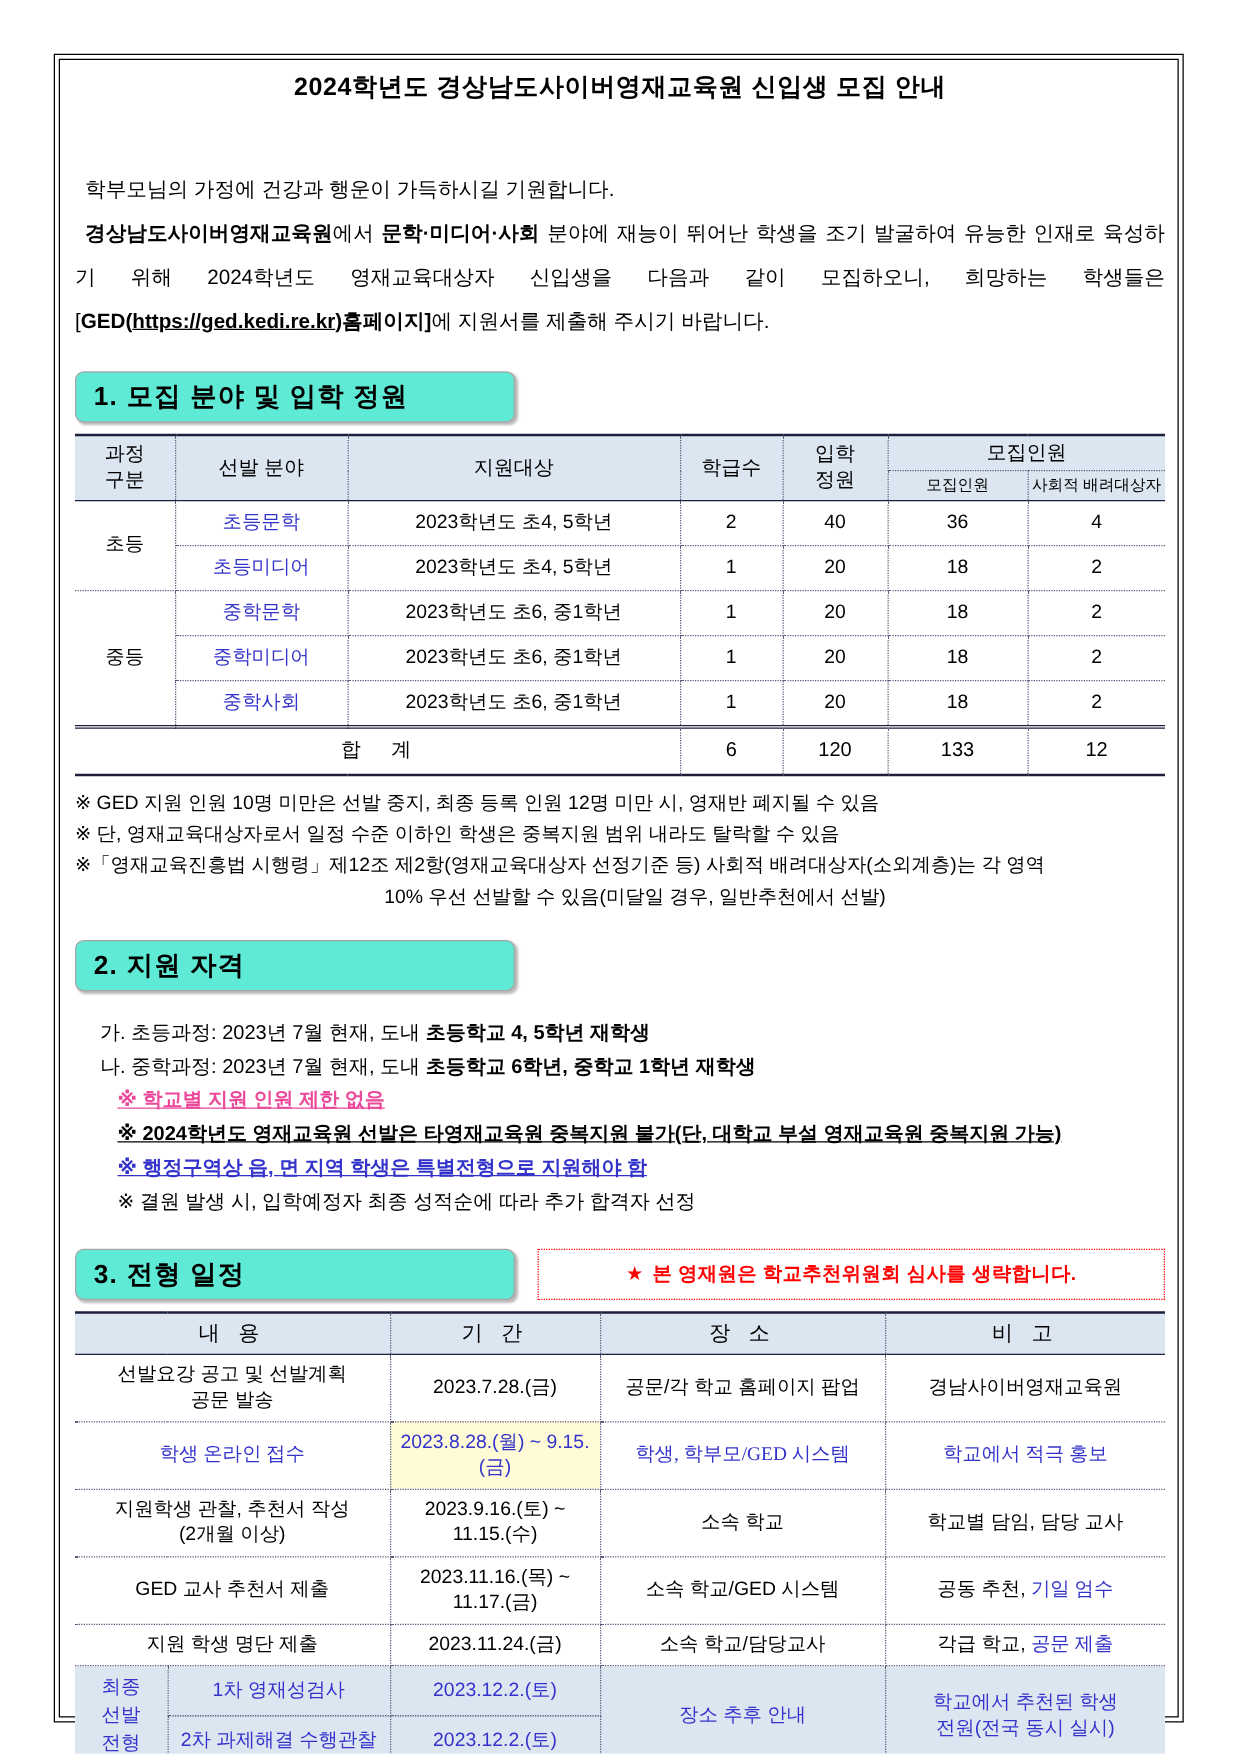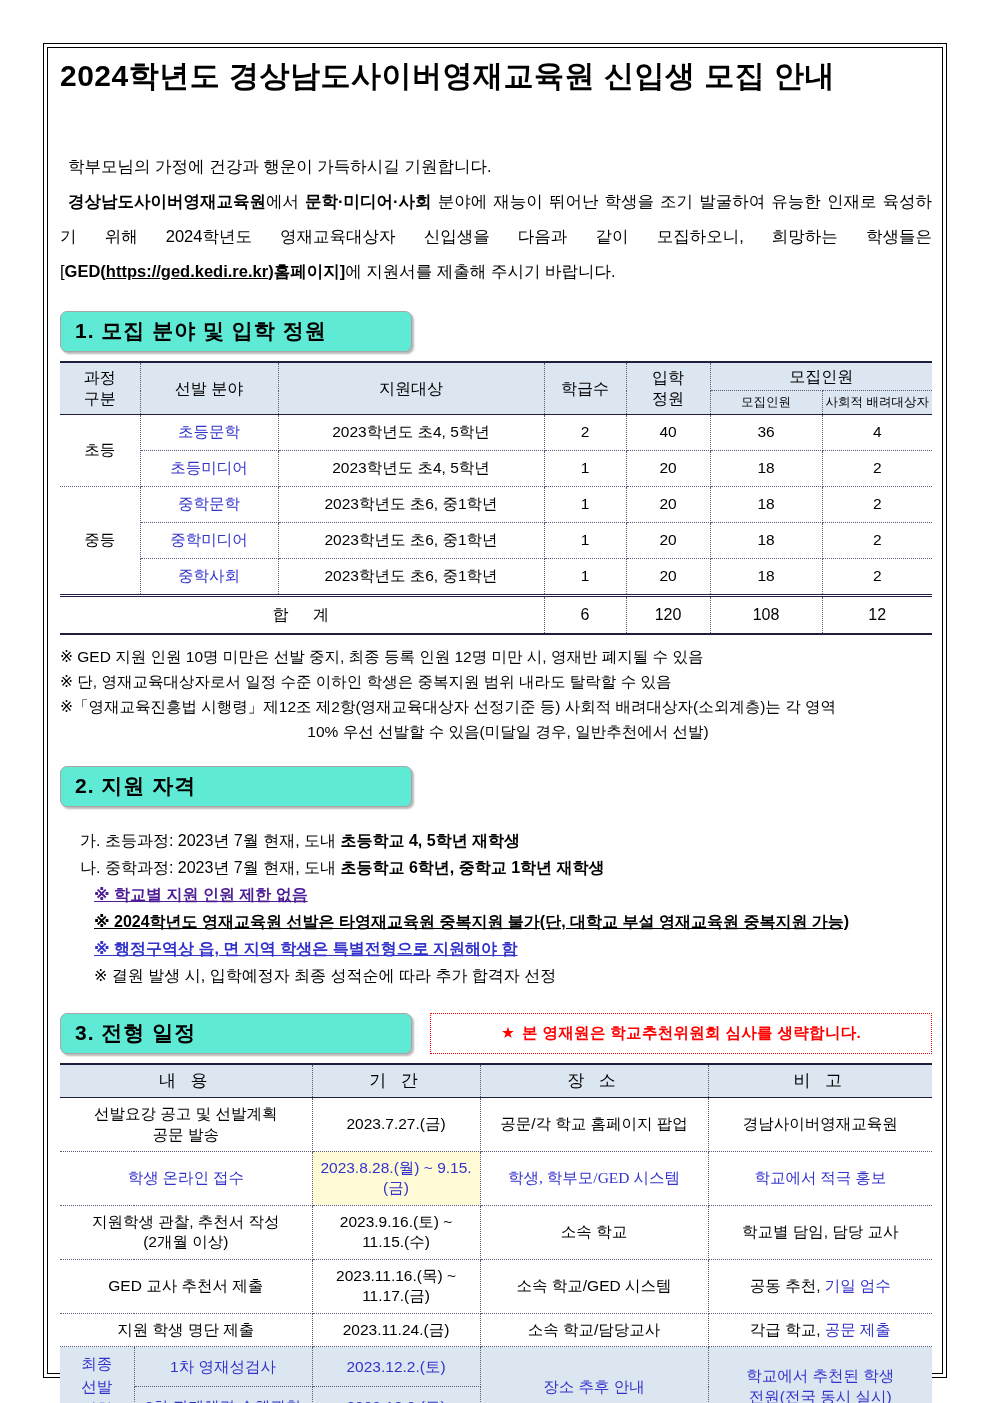--- a/index.html
+++ b/index.html
@@ -38,21 +38,22 @@
 
   .content {
     position: absolute;
     left: 60px;
     top: 56px;
     width: 872px;
   }
 
   
   .doc-title {
-    font-size: 30px;
+    text-align: center;
+    font-size: 20px;
     font-weight: bold;
     letter-spacing: 0.5px;
     margin: 0 0 52px 0;
     white-space: nowrap;
   }
 
   
   .intro {
     font-size: 16.5px;
     line-height: 35px;
@@ -173,21 +174,21 @@
   
   .qual {
     margin-top: 20px;
     font-size: 16px;
     line-height: 27px;
     padding-left: 20px;
   }
   .qual .item { white-space: nowrap; }
   .qual b { font-weight: bold; }
   .qual .note { padding-left: 14px; white-space: nowrap; }
-  .u-red { color: #4c1d95; font-weight: bold; text-decoration: underline; }
+  .u-red { color: #ec4899; font-weight: bold; text-decoration: underline; }
   .u-black { color: #000000; font-weight: bold; text-decoration: underline; }
   .u-blue { color: #3333cc; font-weight: bold; text-decoration: underline; }
   .plain-note { color: #000; }
 
   
   .t2 { margin-top: 9px; }
   .t2 thead td {
     background: #dce6f1;
     font-size: 17px;
     font-weight: normal;
@@ -293,21 +294,21 @@
           <td>2023학년도 초6, 중1학년</td>
           <td>1</td>
           <td>20</td>
           <td>18</td>
           <td class="edge-r">2</td>
         </tr>
         <tr class="total">
           <td colspan="3" class="total-label edge-l">합    계</td>
           <td>6</td>
           <td>120</td>
-          <td>108</td>
+          <td>133</td>
           <td class="edge-r">12</td>
         </tr>
       </tbody>
     </table>
 
     <div class="notes">
       <div>※ GED 지원 인원 10명 미만은 선발 중지, 최종 등록 인원 12명 미만 시, 영재반 폐지될 수 있음</div>
       <div>※ 단, 영재교육대상자로서 일정 수준 이하인 학생은 중복지원 범위 내라도 탈락할 수 있음</div>
       <div>※「영재교육진흥법 시행령」제12조 제2항(영재교육대상자 선정기준 등) 사회적 배려대상자(소외계층)는 각 영역</div>
       <div class="cont">10% 우선 선발할 수 있음(미달일 경우, 일반추천에서 선발)</div>
@@ -349,21 +350,21 @@
           <td colspan="2" class="edge-l">내  용</td>
           <td>기  간</td>
           <td>장  소</td>
           <td class="edge-r">비  고</td>
         </tr>
       </thead>
       <tbody>
         <tr class="first">
           <td colspan="2" class="edge-l"><span style="white-space:pre-line">선발요강 공고 및 선발계획
 공문 발송</span></td>
-          <td>2023.7.27.(금)</td>
+          <td>2023.7.28.(금)</td>
           <td>공문/각 학교 홈페이지 팝업</td>
           <td class="edge-r">경남사이버영재교육원</td>
         </tr>
         <tr>
           <td colspan="2" class="blue edge-l">학생 온라인 접수</td>
           <td class="hl"><span style="white-space:pre-line">2023.8.28.(월) ~ 9.15.
 (금)</span></td>
           <td class="blue">학생, 학부모/GED 시스템</td>
           <td class="blue edge-r">학교에서 적극 홍보</td>
         </tr>

